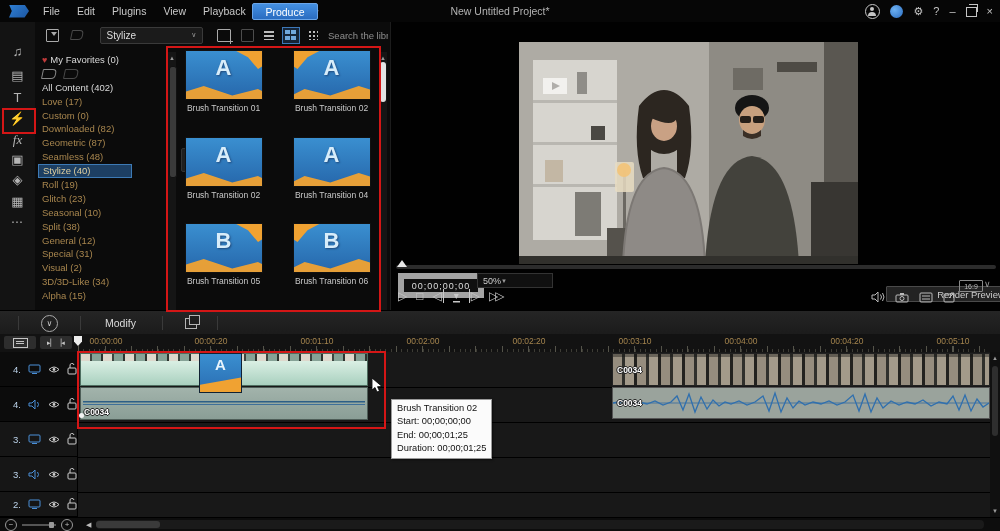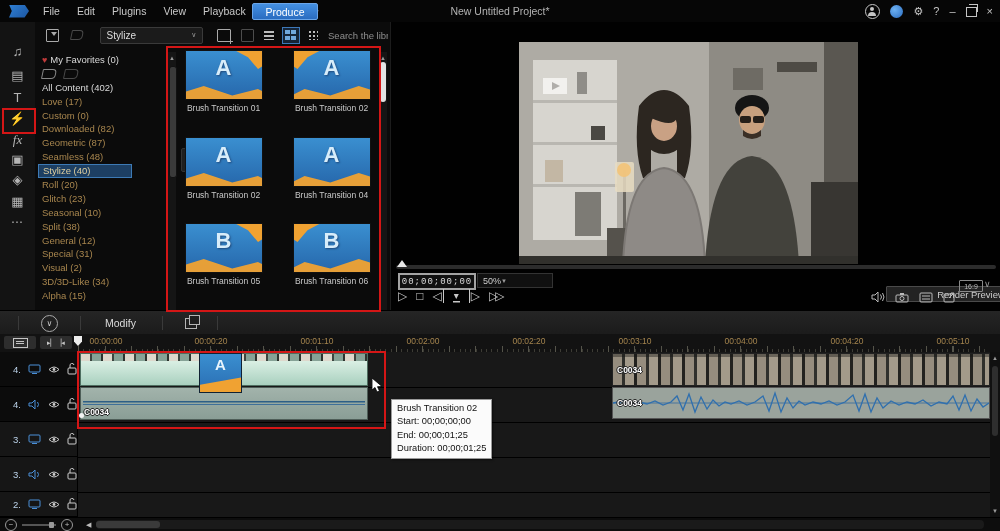--- a/index.html
+++ b/index.html
@@ -83,22 +83,22 @@
      text-shadow:1px 1px 2px rgba(20,40,80,.6);}
   .tlabel{margin-top:3px;font-size:8.5px;color:#c9c9c9;}
   .grid-scroll{position:absolute;left:344px;top:30px;width:8px;height:276px;background:#151515;}
   .grid-scroll .thumb2{position:absolute;left:1px;top:10px;width:6px;height:40px;background:#e2e2e2;border-radius:3px;}
 
   
   .preview{position:absolute;left:390px;top:22px;width:610px;height:288px;background:#010101;border-left:1px solid #1c1c1c;}
   .video{position:absolute;left:128px;top:20px;width:339px;height:222px;background:#222;}
   .seekbar{position:absolute;left:5px;top:243px;width:600px;height:4px;background:#2c2c2c;border-radius:2px;}
   .seekhead{position:absolute;left:6px;top:238px;width:0;height:0;border-left:5px solid transparent;border-right:5px solid transparent;border-bottom:7px solid #e8e8e8;}
-  .tc-box{position:absolute;left:7px;top:251px;width:74px;height:13px;background:#101010;border:2px solid #a3a3a3;
-     font-family:Liberation Mono, monospace;font-size:9px;color:#ddd;display:flex;align-items:center;justify-content:center;letter-spacing:1px;}
+  .tc-box{position:absolute;left:7px;top:251px;width:74px;height:13px;background:#101010;border:6px solid #a3a3a3;
+     font-family:Liberation Sans, sans-serif;font-size:9px;color:#ddd;display:flex;align-items:center;justify-content:center;letter-spacing:1px;}
   .zoom-dd{position:absolute;left:86px;top:251px;width:64px;height:13px;background:#101010;border:1px solid #333;
      font-size:9px;color:#ccc;display:flex;align-items:center;justify-content:flex-start;padding:0 5px;}
   .transport{position:absolute;left:7px;top:267px;display:flex;gap:9px;align-items:center;font-size:12px;color:#c8c8c8;}
   .transport .bar-r{border-right:1.5px solid #c8c8c8;padding-right:1px;}
   .transport .bar-l{border-left:1.5px solid #c8c8c8;padding-left:1px;}
   .transport .marker{font-size:10px;background:linear-gradient(#c8c8c8,#c8c8c8) bottom/12px 1.5px no-repeat;padding:0 1px 2px 1px;}
   .transport .ff{letter-spacing:-3px;}
   .render-btn{position:absolute;left:495px;top:264px;width:88px;height:14px;background:#232323;border:1px solid #4a4a4a;
      font-size:9.5px;color:#cdcdcd;display:flex;align-items:center;justify-content:center;border-radius:1px;padding-left:40px;}
   .pv-icons{position:absolute;left:480px;top:269px;display:flex;gap:10px;align-items:center;}
@@ -246,21 +246,21 @@
         <span class="ic-tag"></span>
         <span class="ic-tag dim"></span>
       </li>
       <li class="c-white">All Content (402)</li>
       <li>Love  (17)</li>
       <li>Custom  (0)</li>
       <li>Downloaded  (82)</li>
       <li>Geometric  (87)</li>
       <li>Seamless  (48)</li>
       <li class="sel">Stylize  (40)</li>
-      <li>Roll  (20)</li>
+      <li>Roll  (19)</li>
       <li>Glitch  (23)</li>
       <li>Seasonal  (10)</li>
       <li>Split  (38)</li>
       <li>General  (12)</li>
       <li>Special  (31)</li>
       <li>Visual  (2)</li>
       <li>3D/3D-Like  (34)</li>
       <li>Alpha  (15)</li>
     </ul>
 

